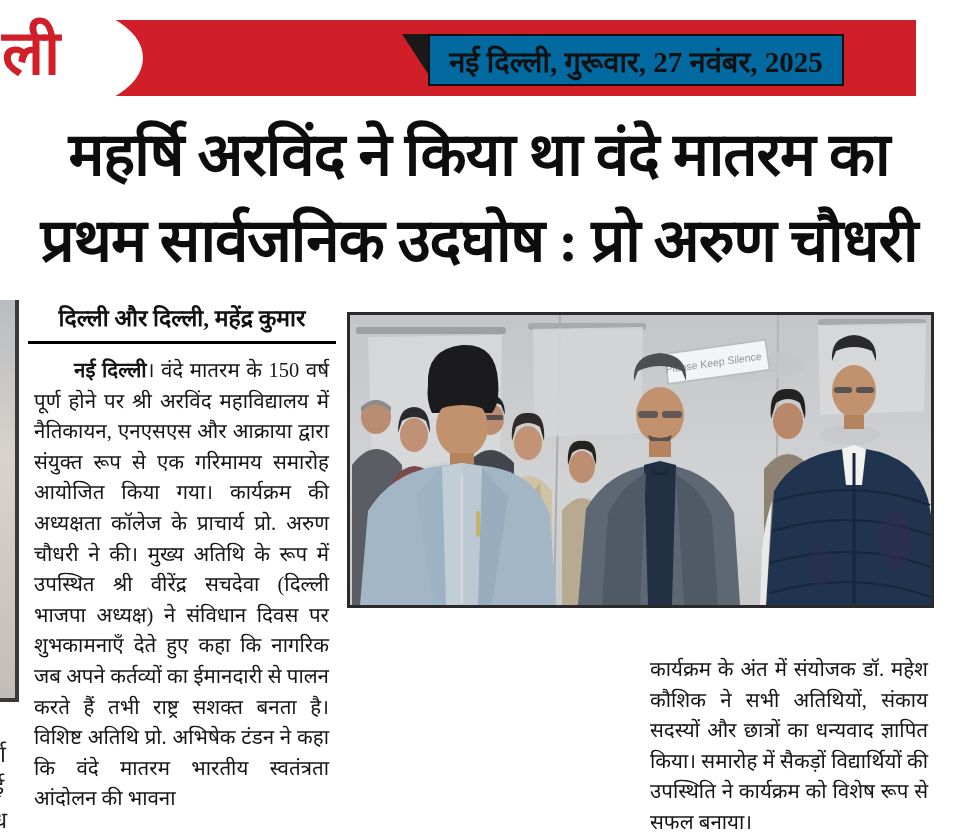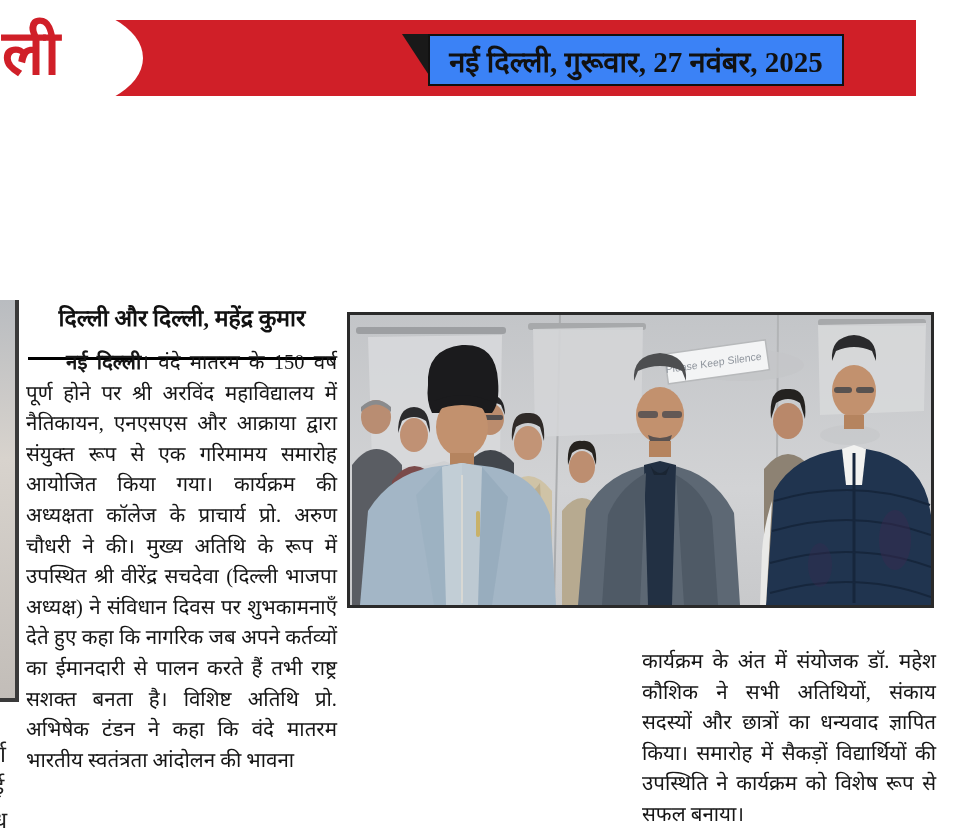--- a/index.html
+++ b/index.html
@@ -10,38 +10,38 @@
   }
   
   .band{position:absolute;left:0;top:20px;width:916px;height:76px;background:#d01f28;}
   .logo-ellipse{position:absolute;left:-62px;top:2px;width:205px;height:112px;
     background:#ffffff;border-radius:50%;}
   .logo-text{position:absolute;left:2px;top:22px;font-size:62px;line-height:62px;
     font-weight:800;color:#d01f28;font-family:"Liberation Serif",serif;}
   .date-wrap{position:absolute;left:402px;top:34px;height:52px;}
   .date-fold{position:absolute;left:0;top:0;width:34px;height:52px;background:#191919;
     clip-path:polygon(0 0,100% 0,100% 100%);}
-  .date-box{position:absolute;left:26px;top:0;width:412px;height:48px;background:#3b82f6;
+  .date-box{position:absolute;left:26px;top:0;width:412px;height:48px;background:#0369a1;
     border:2px solid #111;display:flex;align-items:center;justify-content:center;}
   .date-text{font-size:29px;font-weight:700;white-space:nowrap;}
   
   .headline{position:absolute;left:10px;top:112px;width:938px;text-align:center;
     font-weight:800;color:#0d0d0d;letter-spacing:-1px;}
   .headline .hl1{font-size:60px;line-height:86px;}
   .headline .hl2{font-size:60px;line-height:86px;}
   
   .byline{position:absolute;left:28px;top:301px;width:308px;text-align:center;
-    font-size:23px;font-weight:700;padding-bottom:24px;border-bottom:3px solid #000;}
+    font-size:23px;font-weight:700;padding-bottom:8px;border-bottom:3px solid #000;}
   
   .col{position:absolute;text-align:justify;font-size:20.5px;line-height:30.6px;
     color:#151515;}
   .col1{left:26px;top:347px;width:311px;height:490px;text-indent:40px;}
   .col2{left:345px;top:617px;width:286px;height:220px;}
   .col3{left:642px;top:646px;width:294px;height:220px;}
-  .col p{margin:0;}
+  .col p{margin:8px;}
   .lead{font-weight:700;}
   
   .photo{position:absolute;left:347px;top:312px;width:587px;height:296px;
     border:3px solid #2a2a2a;box-sizing:border-box;background:#c9cbcd;}
   .photo svg{display:block;width:100%;height:100%;}
   
   .edge-photo{position:absolute;left:0;top:300px;width:15px;height:398px;
     background:linear-gradient(180deg,#b9bcc0,#d8d3cd 40%,#c2bdb8);
     border-right:4px solid #3a3a3a;border-bottom:4px solid #3a3a3a;}
   .edge-char{position:absolute;left:-7px;width:22px;font-size:23px;font-weight:400;
@@ -56,20 +56,24 @@
   <div class="band"></div>
   <div class="logo-ellipse"></div>
   <div class="logo-text">ली</div>
   <div class="date-wrap">
     <div class="date-fold"></div>
     <div class="date-box">
       <span class="date-text">नई दिल्ली, गुरूवार, 27 नवंबर, 2025</span>
     </div>
   </div>
 
+  <div class="headline">
+    <div class="hl1">महर्षि अरविंद ने किया था वंदे मातरम का</div>
+    <div class="hl2">प्रथम सार्वजनिक उदघोष : प्रो अरुण चौधरी</div>
+  </div>
 
   <div class="byline">दिल्ली और दिल्ली, महेंद्र कुमार</div>
 
   <div class="col col1">
     <p><span class="lead">नई दिल्ली</span><span>। वंदे मातरम के 150 वर्ष पूर्ण होने पर श्री अरविंद महाविद्यालय में नैतिकायन, एनएसएस और आक्राया द्वारा संयुक्त रूप से एक गरिमामय समारोह आयोजित किया गया। कार्यक्रम की अध्यक्षता कॉलेज के प्राचार्य प्रो. अरुण चौधरी ने की। मुख्य अतिथि के रूप में उपस्थित श्री वीरेंद्र सचदेवा (दिल्ली भाजपा अध्यक्ष) ने संविधान दिवस पर शुभकामनाएँ देते हुए कहा कि नागरिक जब अपने कर्तव्यों का ईमानदारी से पालन करते हैं तभी राष्ट्र सशक्त बनता है। विशिष्ट अतिथि प्रो. अभिषेक टंडन ने कहा कि वंदे मातरम भारतीय स्वतंत्रता आंदोलन की भावना</span></p>
   </div>
   <div class="col col3">
     <p>कार्यक्रम के अंत में संयोजक डॉ. महेश कौशिक ने सभी अतिथियों, संकाय सदस्यों और छात्रों का धन्यवाद ज्ञापित किया। समारोह में सैकड़ों विद्यार्थियों की उपस्थिति ने कार्यक्रम को विशेष रूप से सफल बनाया।</p>
   </div>
 

